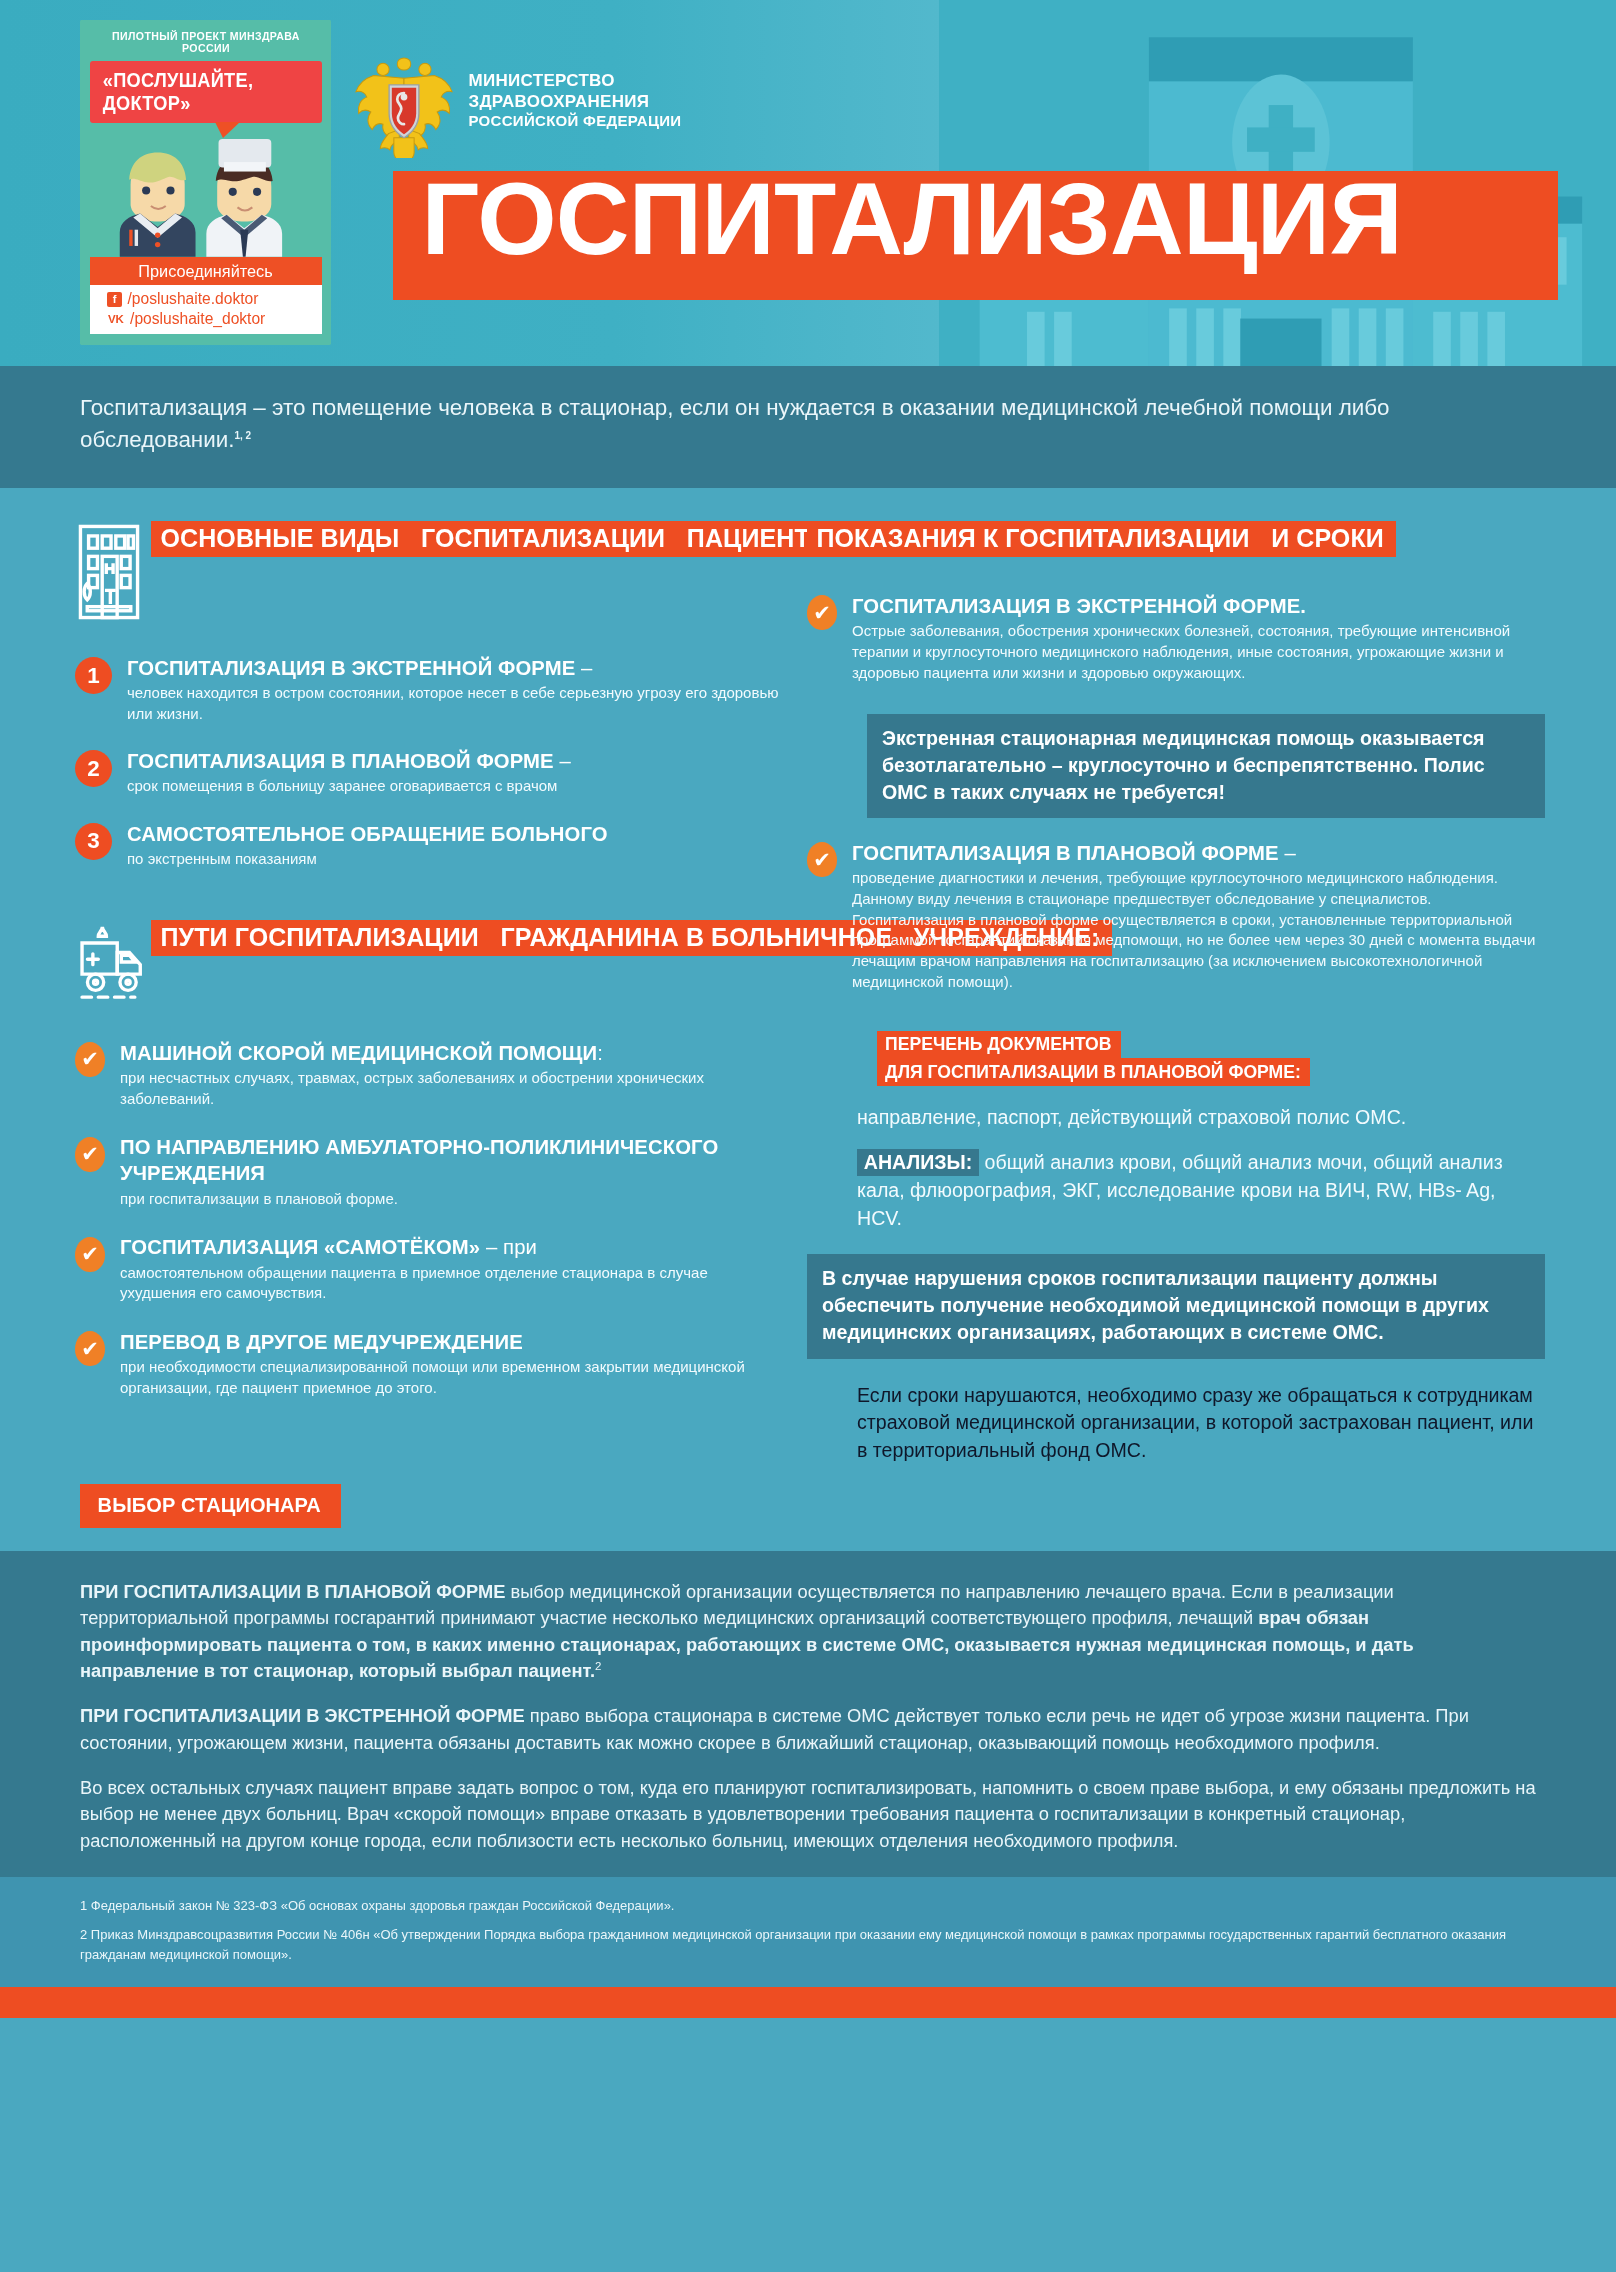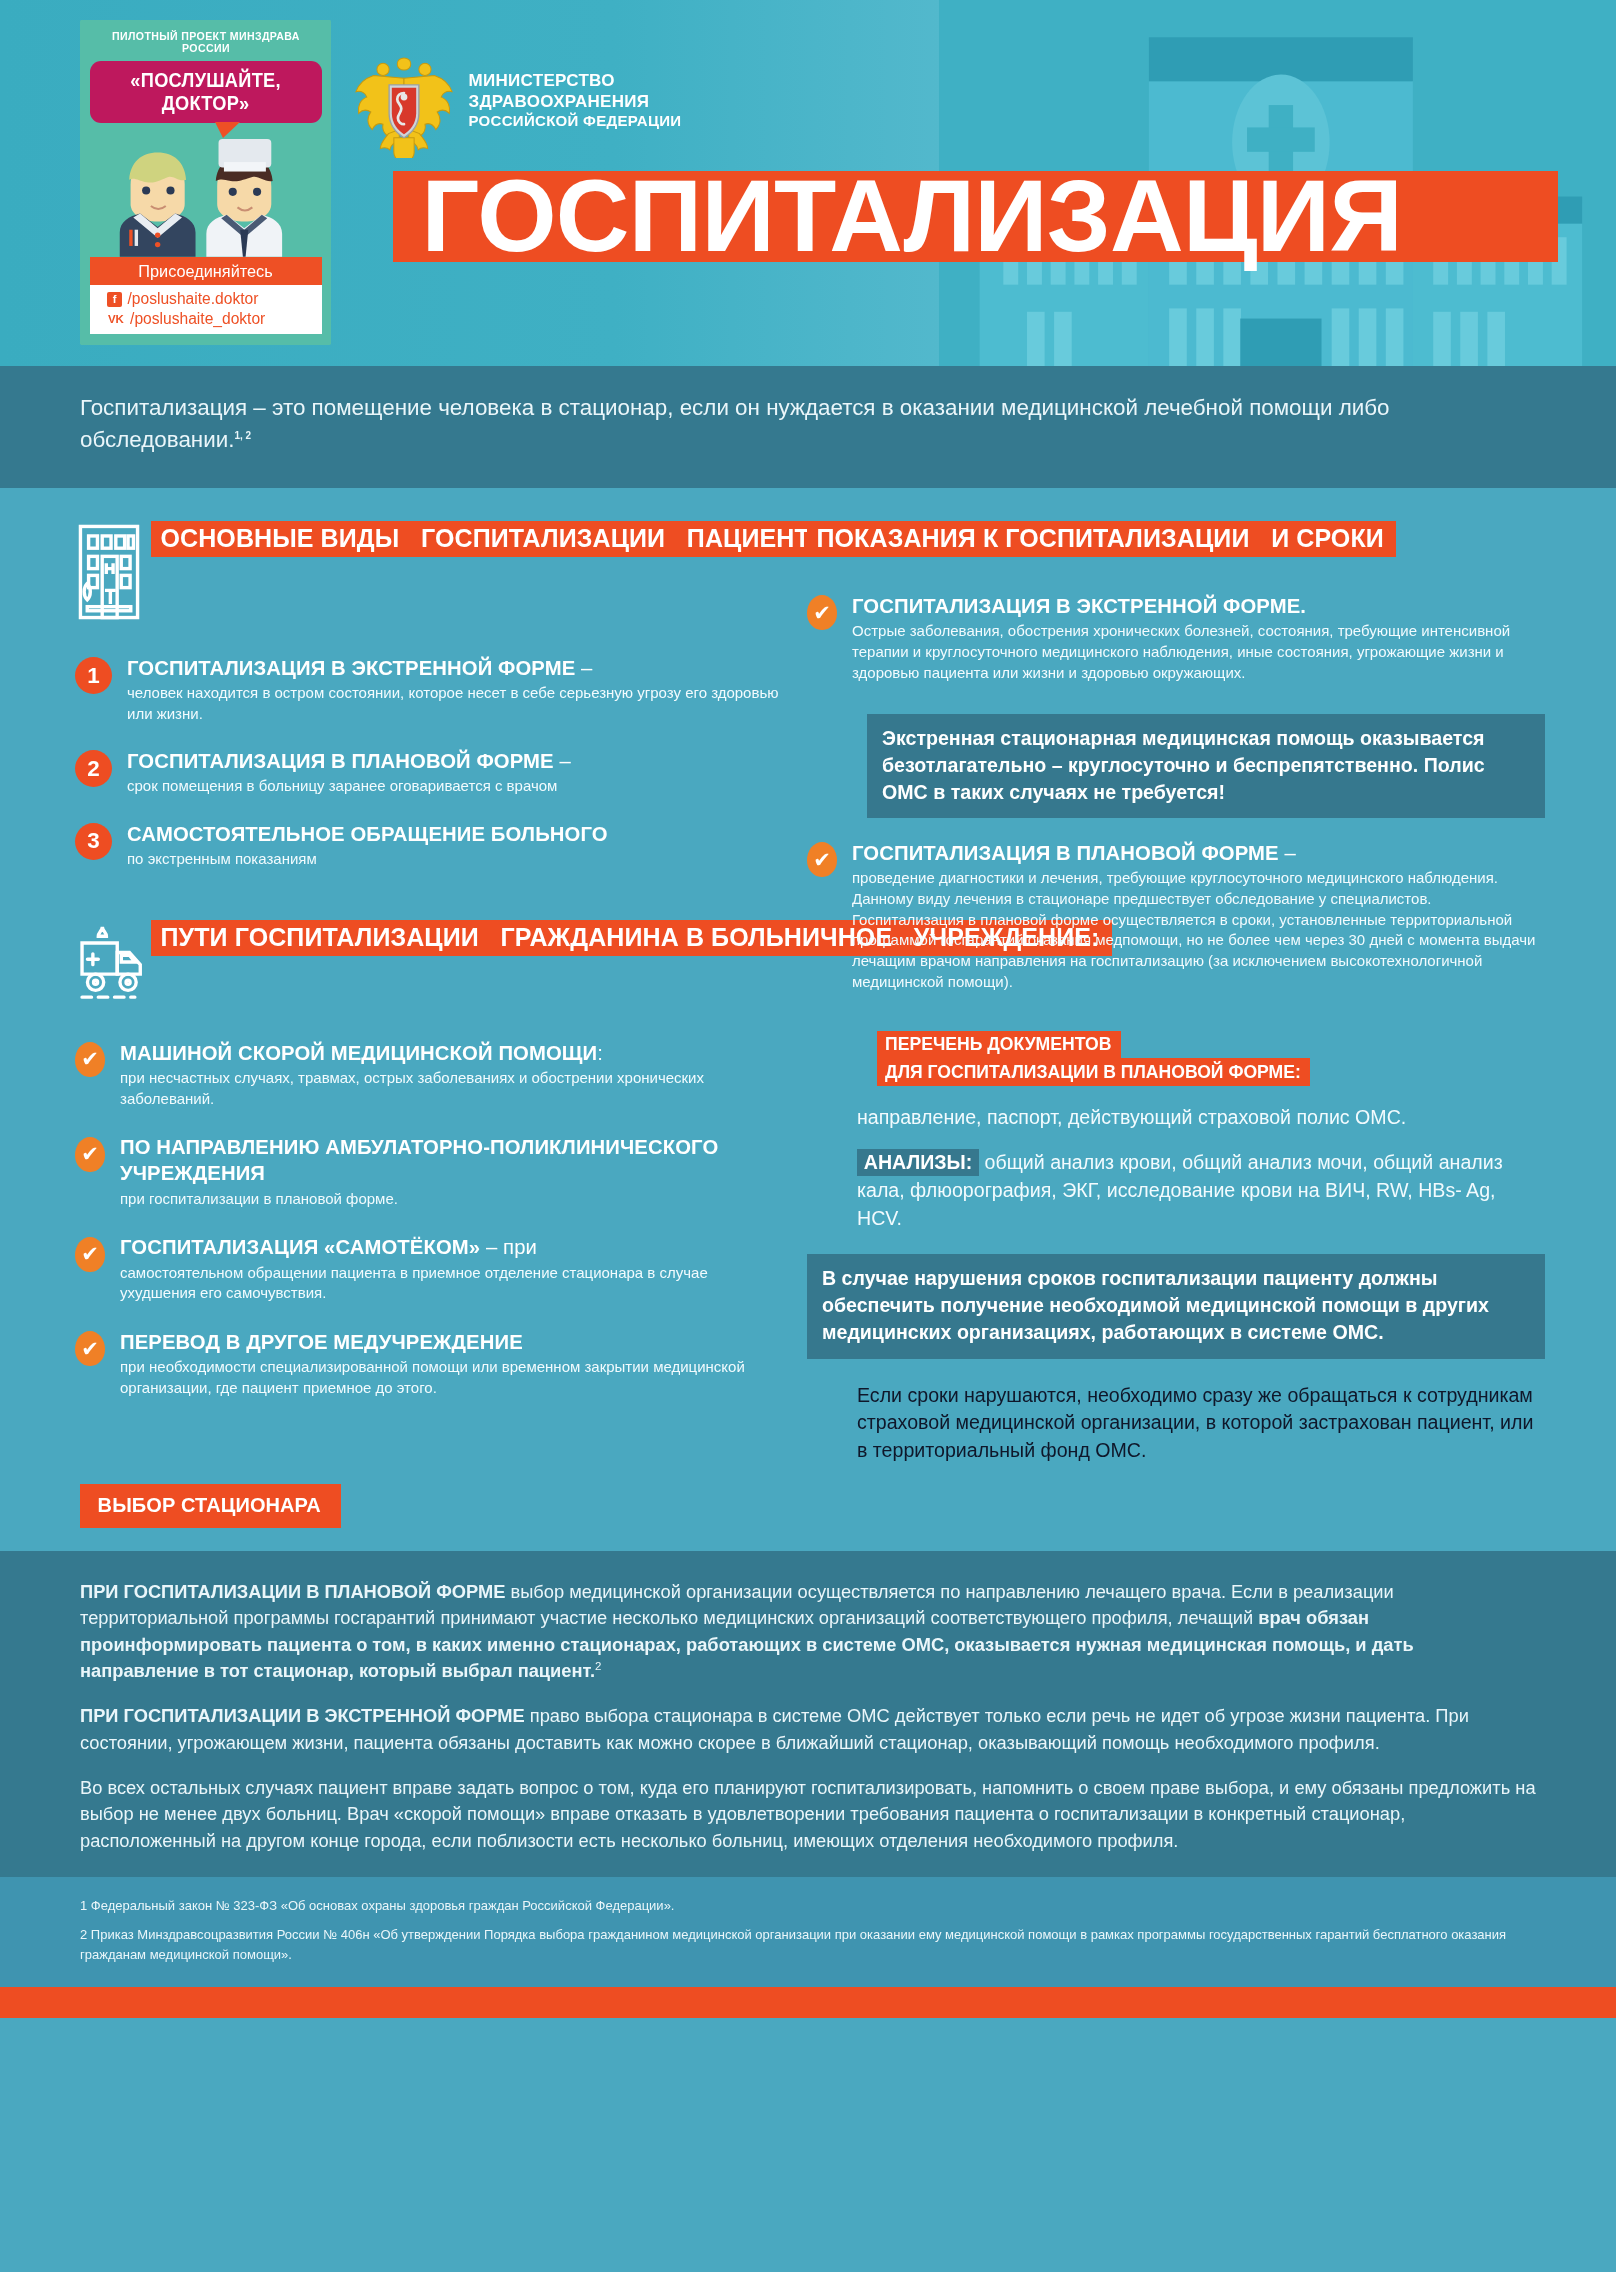--- a/index.html
+++ b/index.html
@@ -23,22 +23,22 @@
   .header-inner { position: relative; z-index: 5; display: flex; align-items: flex-start; padding: 20.3px 0 0 80px; }
 
   
   .proj-card {
     width: 251px; background: #56bda8; padding: 9.5px 9.5px 11px 9.5px;
     border-radius: 1.4px; flex: 0 0 auto;
   }
   .proj-top { font-size: 11.5px; letter-spacing: 0.4px; text-align: center; font-weight: 700;
     color: #ffffff; font-stretch: condensed; transform: scaleX(.92); transform-origin: center; }
   .proj-bubble {
-    position: relative; background: #be185d; border-radius: 11px; margin-top: 6.8px;
-    padding: 8.1px 5.4px; text-align: center;
+    position: relative; background: #ef4444; border-radius: 3px; margin-top: 6.8px;
+    padding: 8.1px 5.4px; text-align: left;
   }
   .proj-bubble .txt { font-size: 19.6px; font-weight: 700; color: #fff; letter-spacing: 0.3px;
     transform: scaleX(.93); display: inline-block; }
   .proj-bubble:after {
     content: ""; position: absolute; left: 54%; bottom: -15px; width: 0; height: 0;
     border-left: 8.1px solid transparent; border-right: 17.6px solid transparent; border-top: 16.3px solid #ee5025;
   }
   .proj-people { position: relative; height: 129px; margin-top: 5.4px; }
   .proj-join { background: #ee5025; text-align: center; font-size: 16.3px; padding: 4.7px 0 4.1px; color: #fff; }
   .proj-links { background: #ffffff; padding: 4.1px 0 5.4px 17.6px; }
@@ -49,22 +49,22 @@
     display: inline-flex; align-items: center; justify-content: center; flex: 0 0 auto; }
 
   
   .ministry { display: flex; align-items: center; gap: 13.5px; margin-left: 22px; margin-top: 23px; }
   .ministry-text { line-height: 1.22; }
   .ministry-text .l1, .ministry-text .l2 { font-size: 17px; font-weight: 700; letter-spacing: 0.3px; }
   .ministry-text .l3 { font-size: 15px; font-weight: 700; letter-spacing: 0.3px; }
 
   
   .title-band {
-    position: absolute; left: 393px; top: 171px; width: 1165px; height: 91px;
-    background: #ee4d22; z-index: 6; display: flex; align-items: center;
+    position: absolute; left: 393px; top: 171px; width: 1165px; height: 129px;
+    background: #ee4d22; z-index: 6; display: flex; 
   }
   .title-band h1 {
     font-size: 102px; font-weight: 800; color: #fff; letter-spacing: -0.7px;
     margin-left: 28.4px; line-height: .95; transform: scaleX(1.0);
   }
 
   
   .intro { background: #35798f; padding: 26px 0 31px 80px; }
   .intro p { font-size: 22.4px; line-height: 1.45; color: #eaf6fa; max-width: 1477px; font-weight: 400; }
   .intro sup { font-size: 10px; vertical-align: super; font-weight: bold; }

